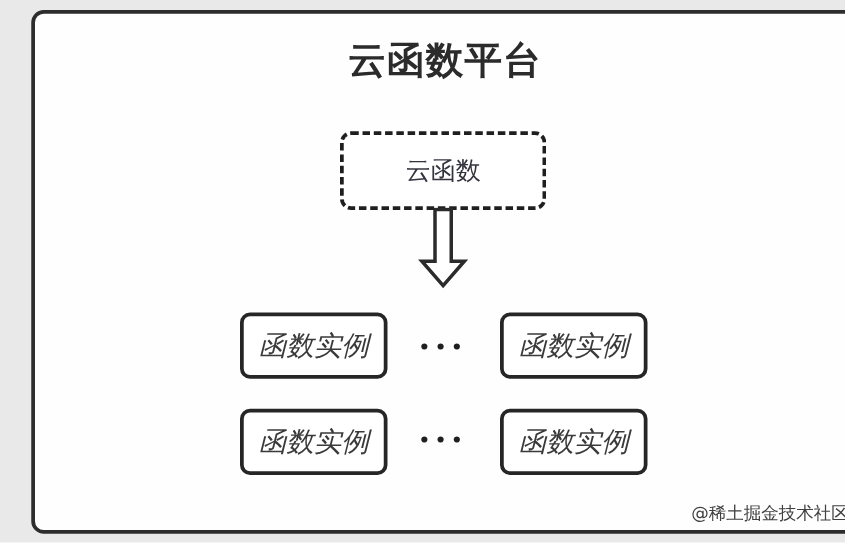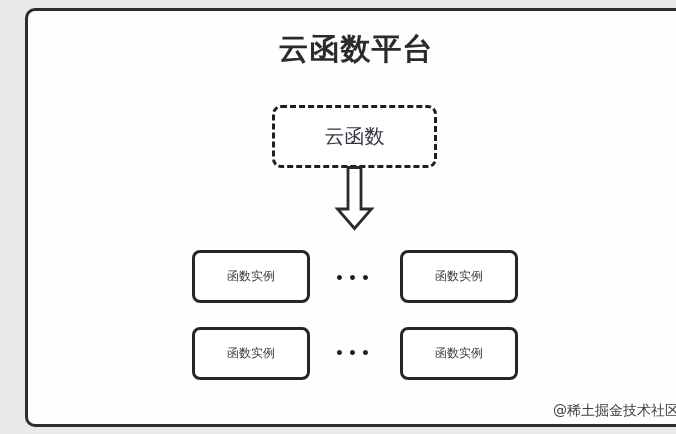--- a/index.html
+++ b/index.html
@@ -66,22 +66,23 @@
     height: 53px;
     box-sizing: border-box;
     border: 3px solid #262626;
     border-radius: 8px;
     background: #fff;
     display: flex;
     align-items: center;
     justify-content: center;
   }
   .inst-box span {
-    font-size: 12px;
+    font-size: 22px;
     color: #3a3a3a;
+    font-style: italic;
   }
   .row1-left  { left: 164px; top: 239px; }
   .row1-right { left: 372px; top: 239px; }
   .row2-left  { left: 164px; top: 316px; }
   .row2-right { left: 372px; top: 316px; }
   .dots {
     position: absolute;
     left: 296px;
     width: 61px;
     height: 18px;

